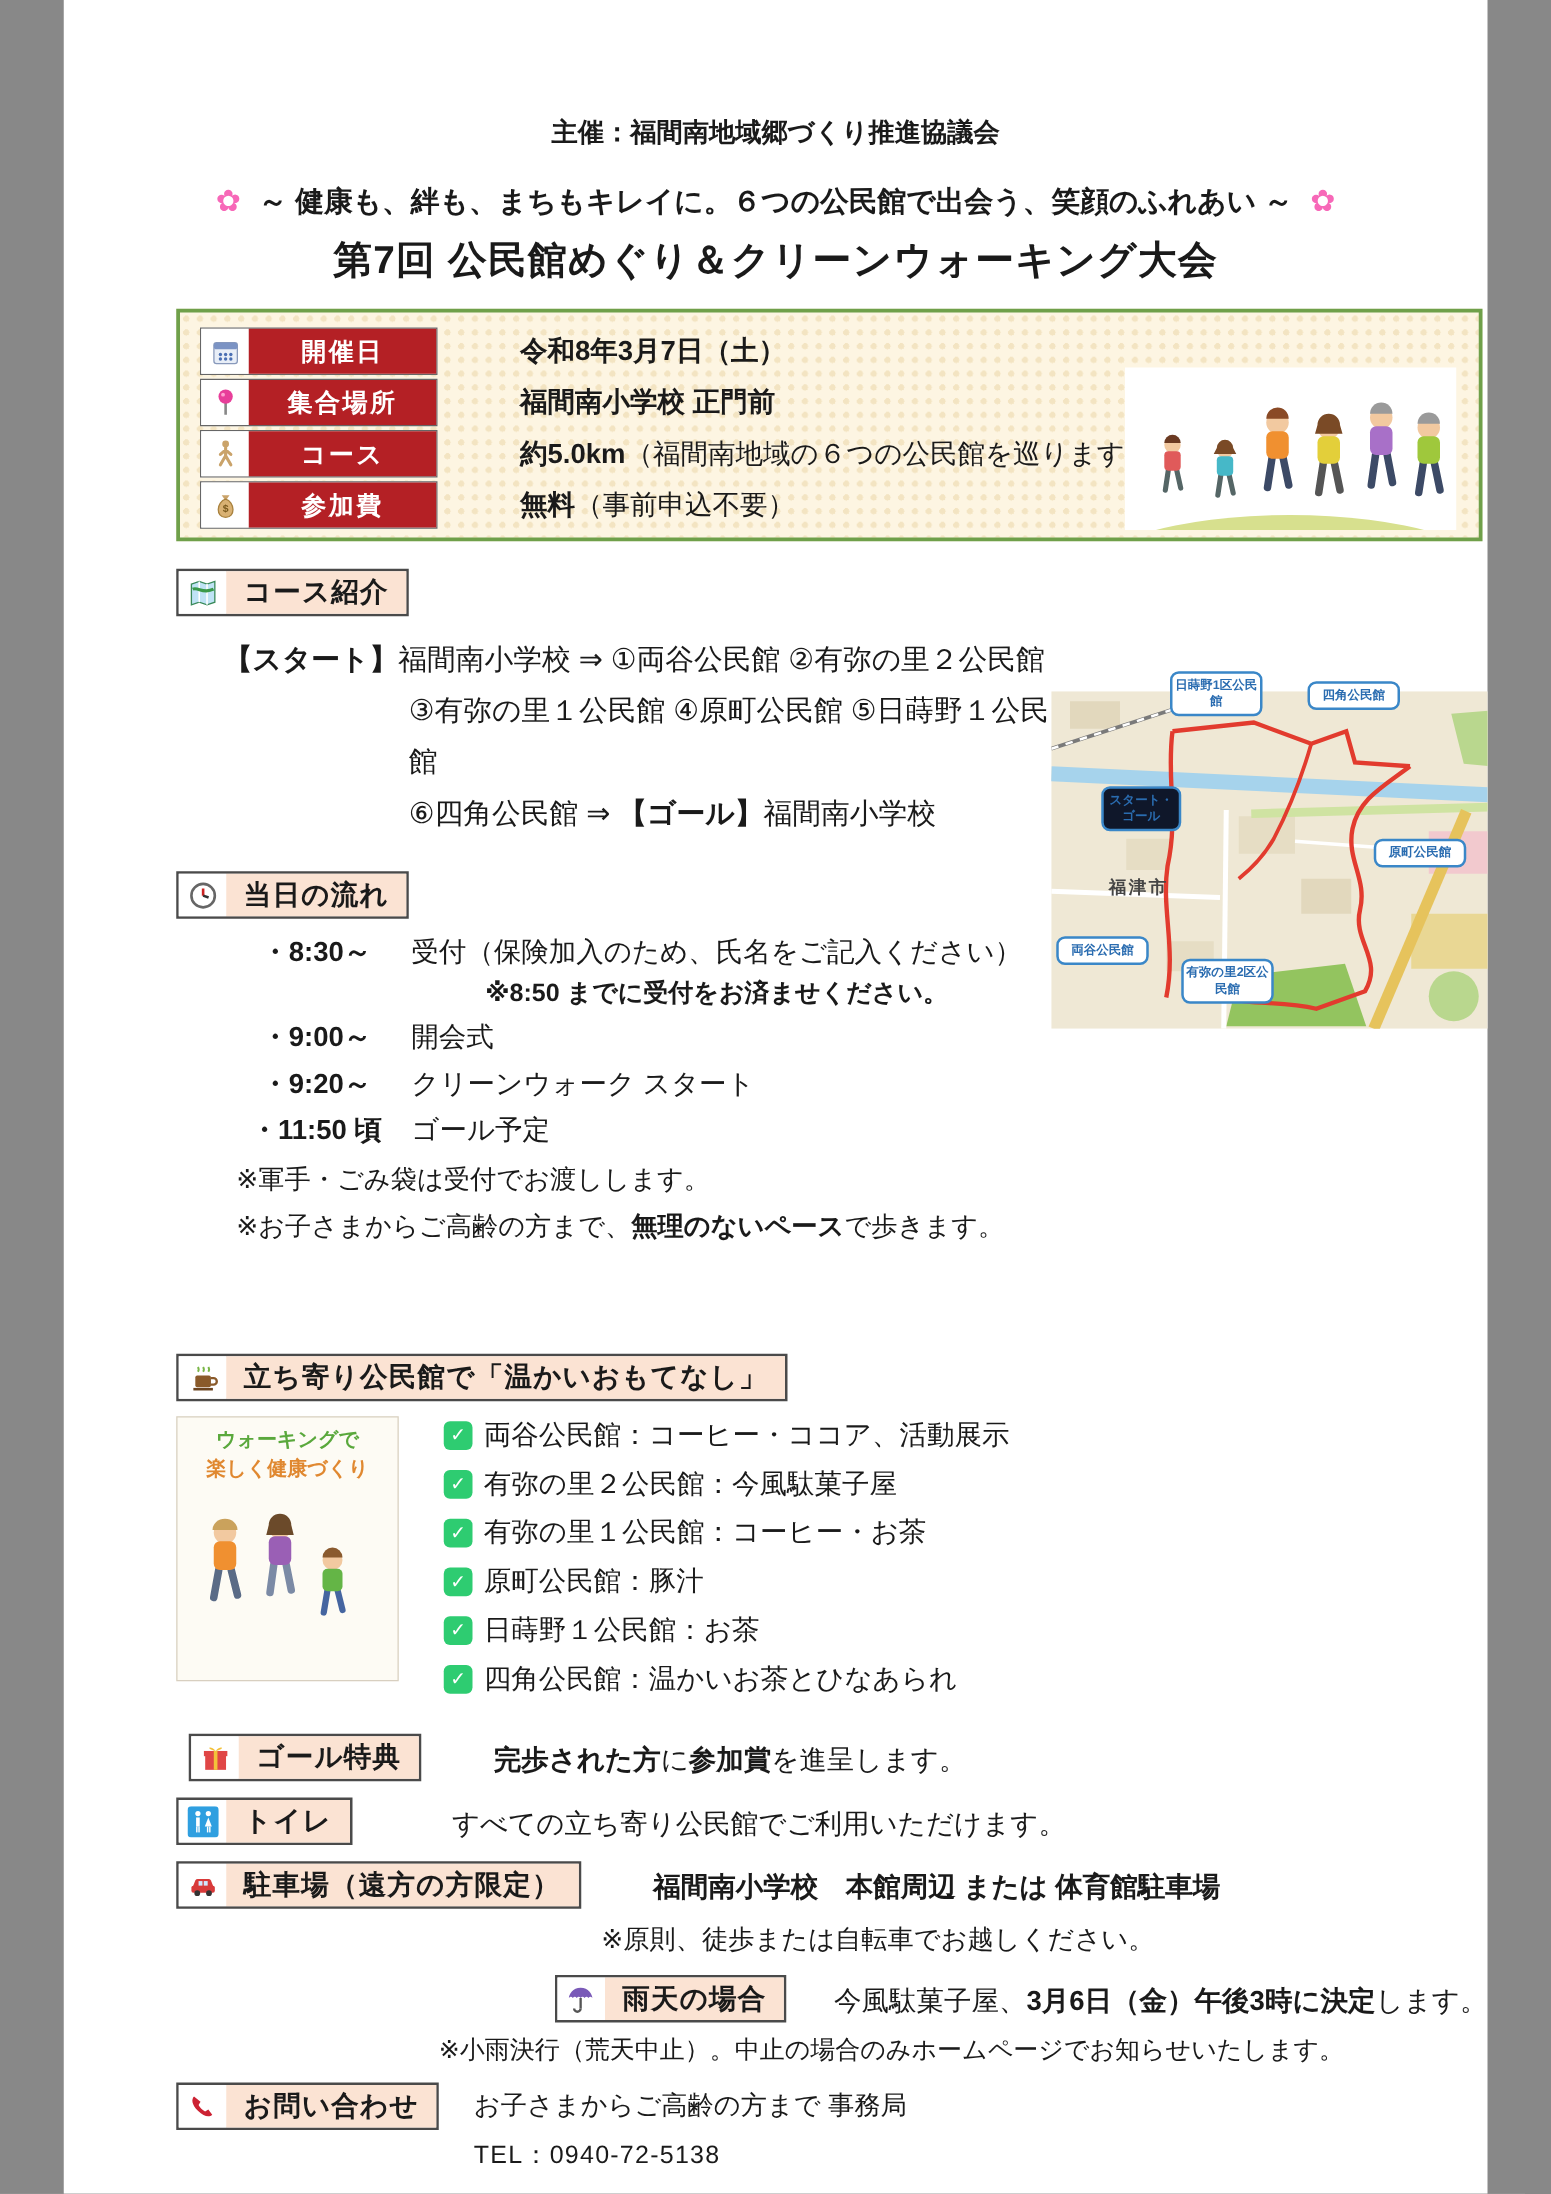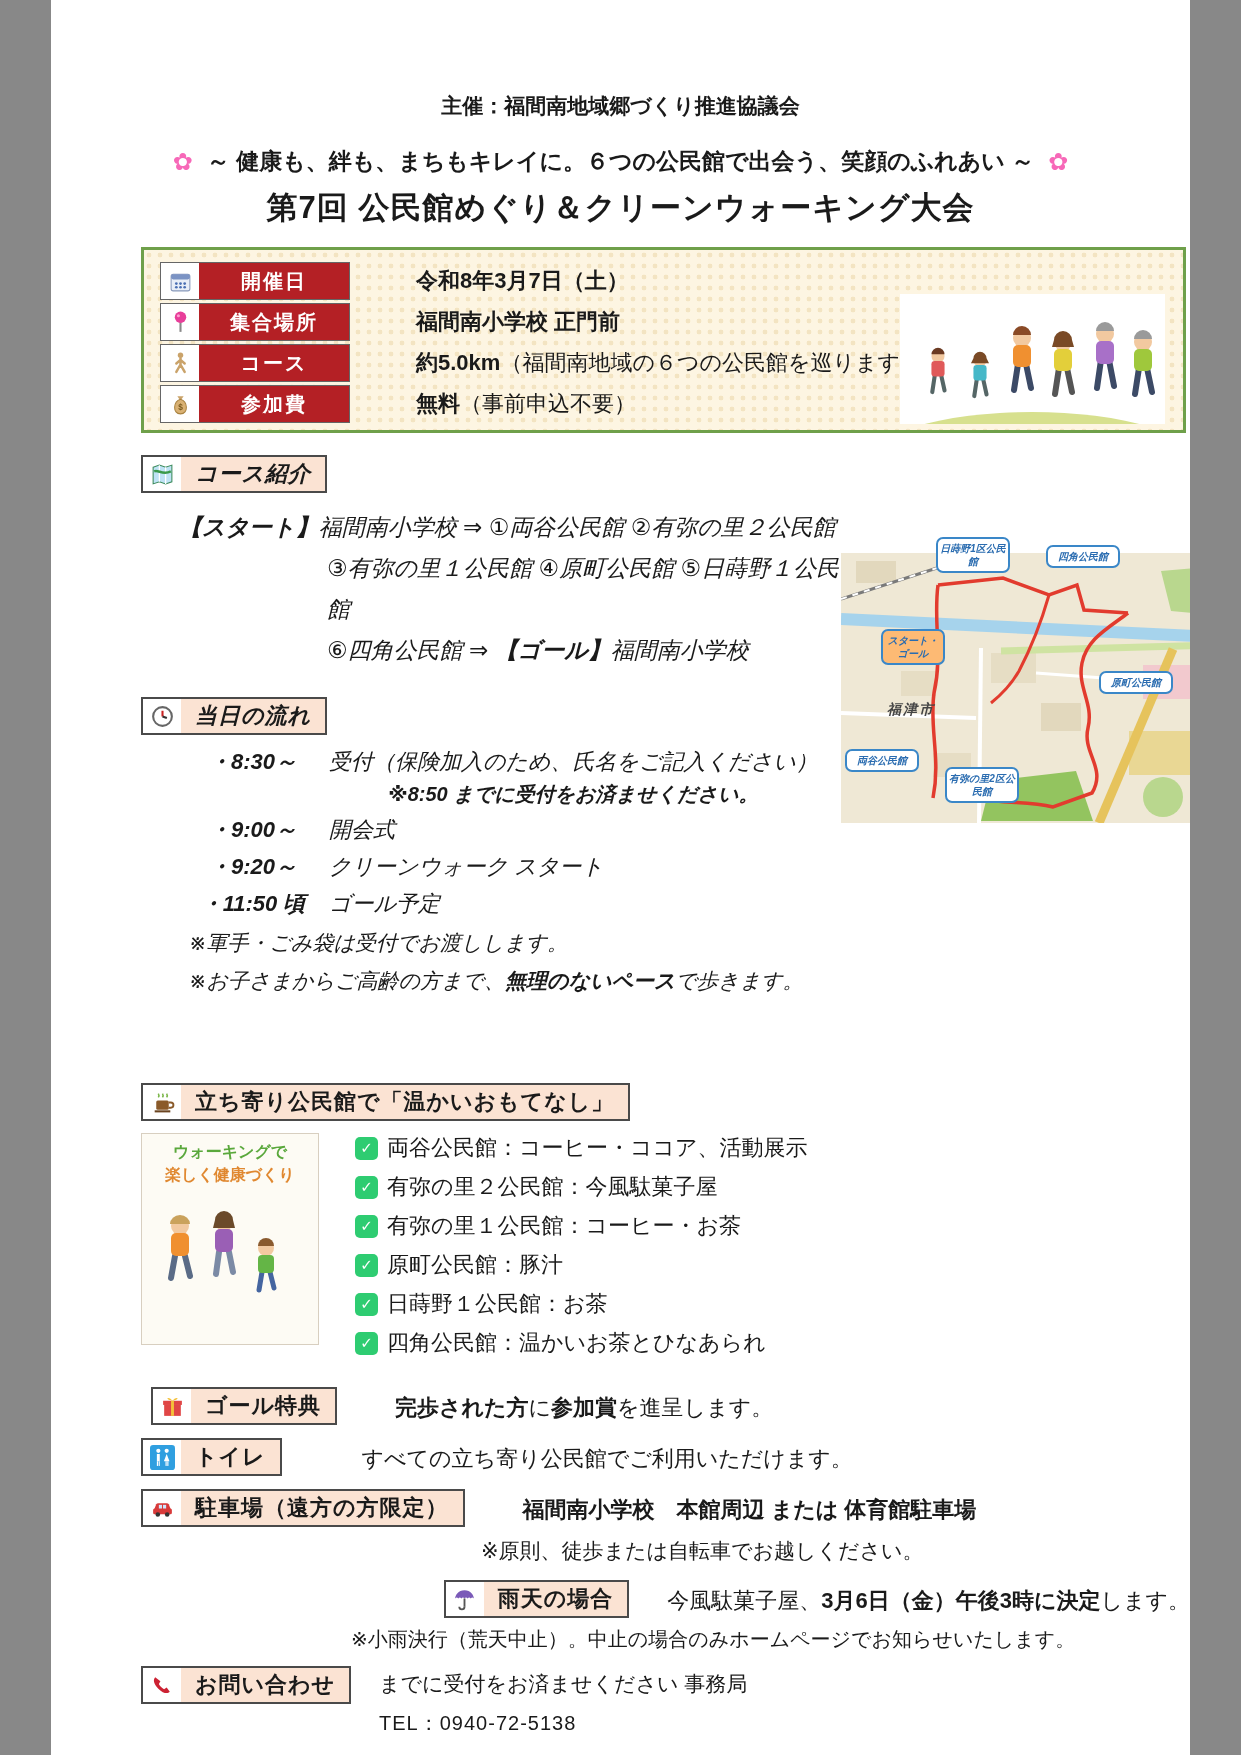--- a/index.html
+++ b/index.html
@@ -28,40 +28,40 @@
   .info-val{margin-left:66px;font-size:22px;}
   .info-val b{font-weight:700;}
   .info-val span{font-weight:400;}
   .walkers-wrap{position:absolute;right:18px;top:44px;width:265px;height:130px;background:#fff;}
   
   .sbadge{display:inline-flex;align-items:stretch;height:38px;border:2px solid #4a4a4a;background:#fff;box-sizing:border-box;}
   .s-icon{width:38px;display:flex;align-items:center;justify-content:center;background:#fff;}
   .s-icon svg{width:25px;height:25px;}
   .s-label{background:#fbe3d3;font-weight:700;font-size:22px;display:flex;align-items:center;padding:0 14px;letter-spacing:1px;white-space:nowrap;}
   
-  .two-col{position:relative;margin:22px 0 0 90px;min-height:430px;font-style:italic;}
+  .two-col{position:relative;margin:22px 0 0 90px;min-height:430px;}
   .left-col{width:720px;}
   .course-lines{margin:14px 0 0 38px;font-size:23px;line-height:41px;}
   .course-l23{margin-left:148px;}
   .sched-badge{margin-top:26px;}
   .sched-list{margin:12px 0 0 36px;}
   .sched-row{display:flex;margin:7px 0;text-align:center;}
   .sched-time{width:152px;font-weight:700;font-size:22px;flex:none;}
   .sched-desc{font-size:22px;}
   .sched-note{font-size:20px;font-weight:700;margin-top:4px;}
   .sched-note:empty{display:none;}
   .gen-note{margin:10px 0 0 48px;font-size:21px;}
   .gen-note b{font-weight:700;}
   
   .map-panel{position:absolute;left:700px;top:76px;width:385px;}
   .map-title{margin:0 auto;width:280px;border:2.5px solid #70ad47;background:#fff;text-align:center;font-size:19px;font-weight:700;padding:5px 0;}
   .map-box{position:relative;margin-top:22px;width:375px;height:270px;}
   .map-bg{position:absolute;left:0;top:0;width:375px;height:270px;}
   .callout{position:absolute;width:66px;background:#fff;border:2px solid #3a87c8;border-radius:7px;font-size:10px;line-height:1.3;color:#2a6cb0;text-align:center;padding:3px 2px;font-weight:700;}
-  .start-goal{background:#fdba74;width:56px;color:#2a6cb0;}
+  .start-goal{background:#0f172a;width:56px;color:#2a6cb0;}
   .map-city{position:absolute;left:46px;top:148px;font-size:14px;font-weight:700;color:#454545;letter-spacing:2px;}
   
   .hospitality{margin:88px 0 0 90px;}
   .hosp-body{display:flex;margin-top:12px;}
   .illust{width:178px;height:212px;border:1px solid #d8cfc0;background:#fdfbf4;box-sizing:border-box;padding-top:8px;flex:none;}
   .illust-t1{font-size:16px;font-weight:700;color:#5aa83c;text-align:center;}
   .illust-t2{font-size:16px;font-weight:700;color:#e08830;text-align:center;margin-top:2px;}
   .hlist{margin-left:36px;padding-top:2px;}
   .hitem{display:flex;align-items:center;font-size:22px;margin:0 0 13px 0;height:26px;}
   .check{width:23px;height:23px;background:#2ecc71;border-radius:5px;color:#fff;font-weight:700;display:inline-flex;align-items:center;justify-content:center;font-size:15px;margin-right:9px;flex:none;}
@@ -436,18 +436,18 @@
   <div class="kv kv-contact">
     <div class="sbadge">
       <span class="s-icon">
         <svg viewBox="0 0 24 24">
             <path d="M5 4 C3 6 3 10 8 15 C13 20 17 20 19 18 L16 14 L13.5 15.5 C11 14 9.5 12.5 8.5 10.5 L10 8 Z" fill="#cc2233"></path>
           </svg>
       </span>
       <span class="s-label">お問い合わせ</span>
     </div>
     <div class="contact-lines">
-      <div class="contact-org">までに受付をお済ませください 事務局</div>
+      <div class="contact-org">お子さまからご高齢の方まで 事務局</div>
       <div class="contact-tel">TEL：0940-72-5138</div>
     </div>
   </div>
 
 </div>
 
 </body></html>

